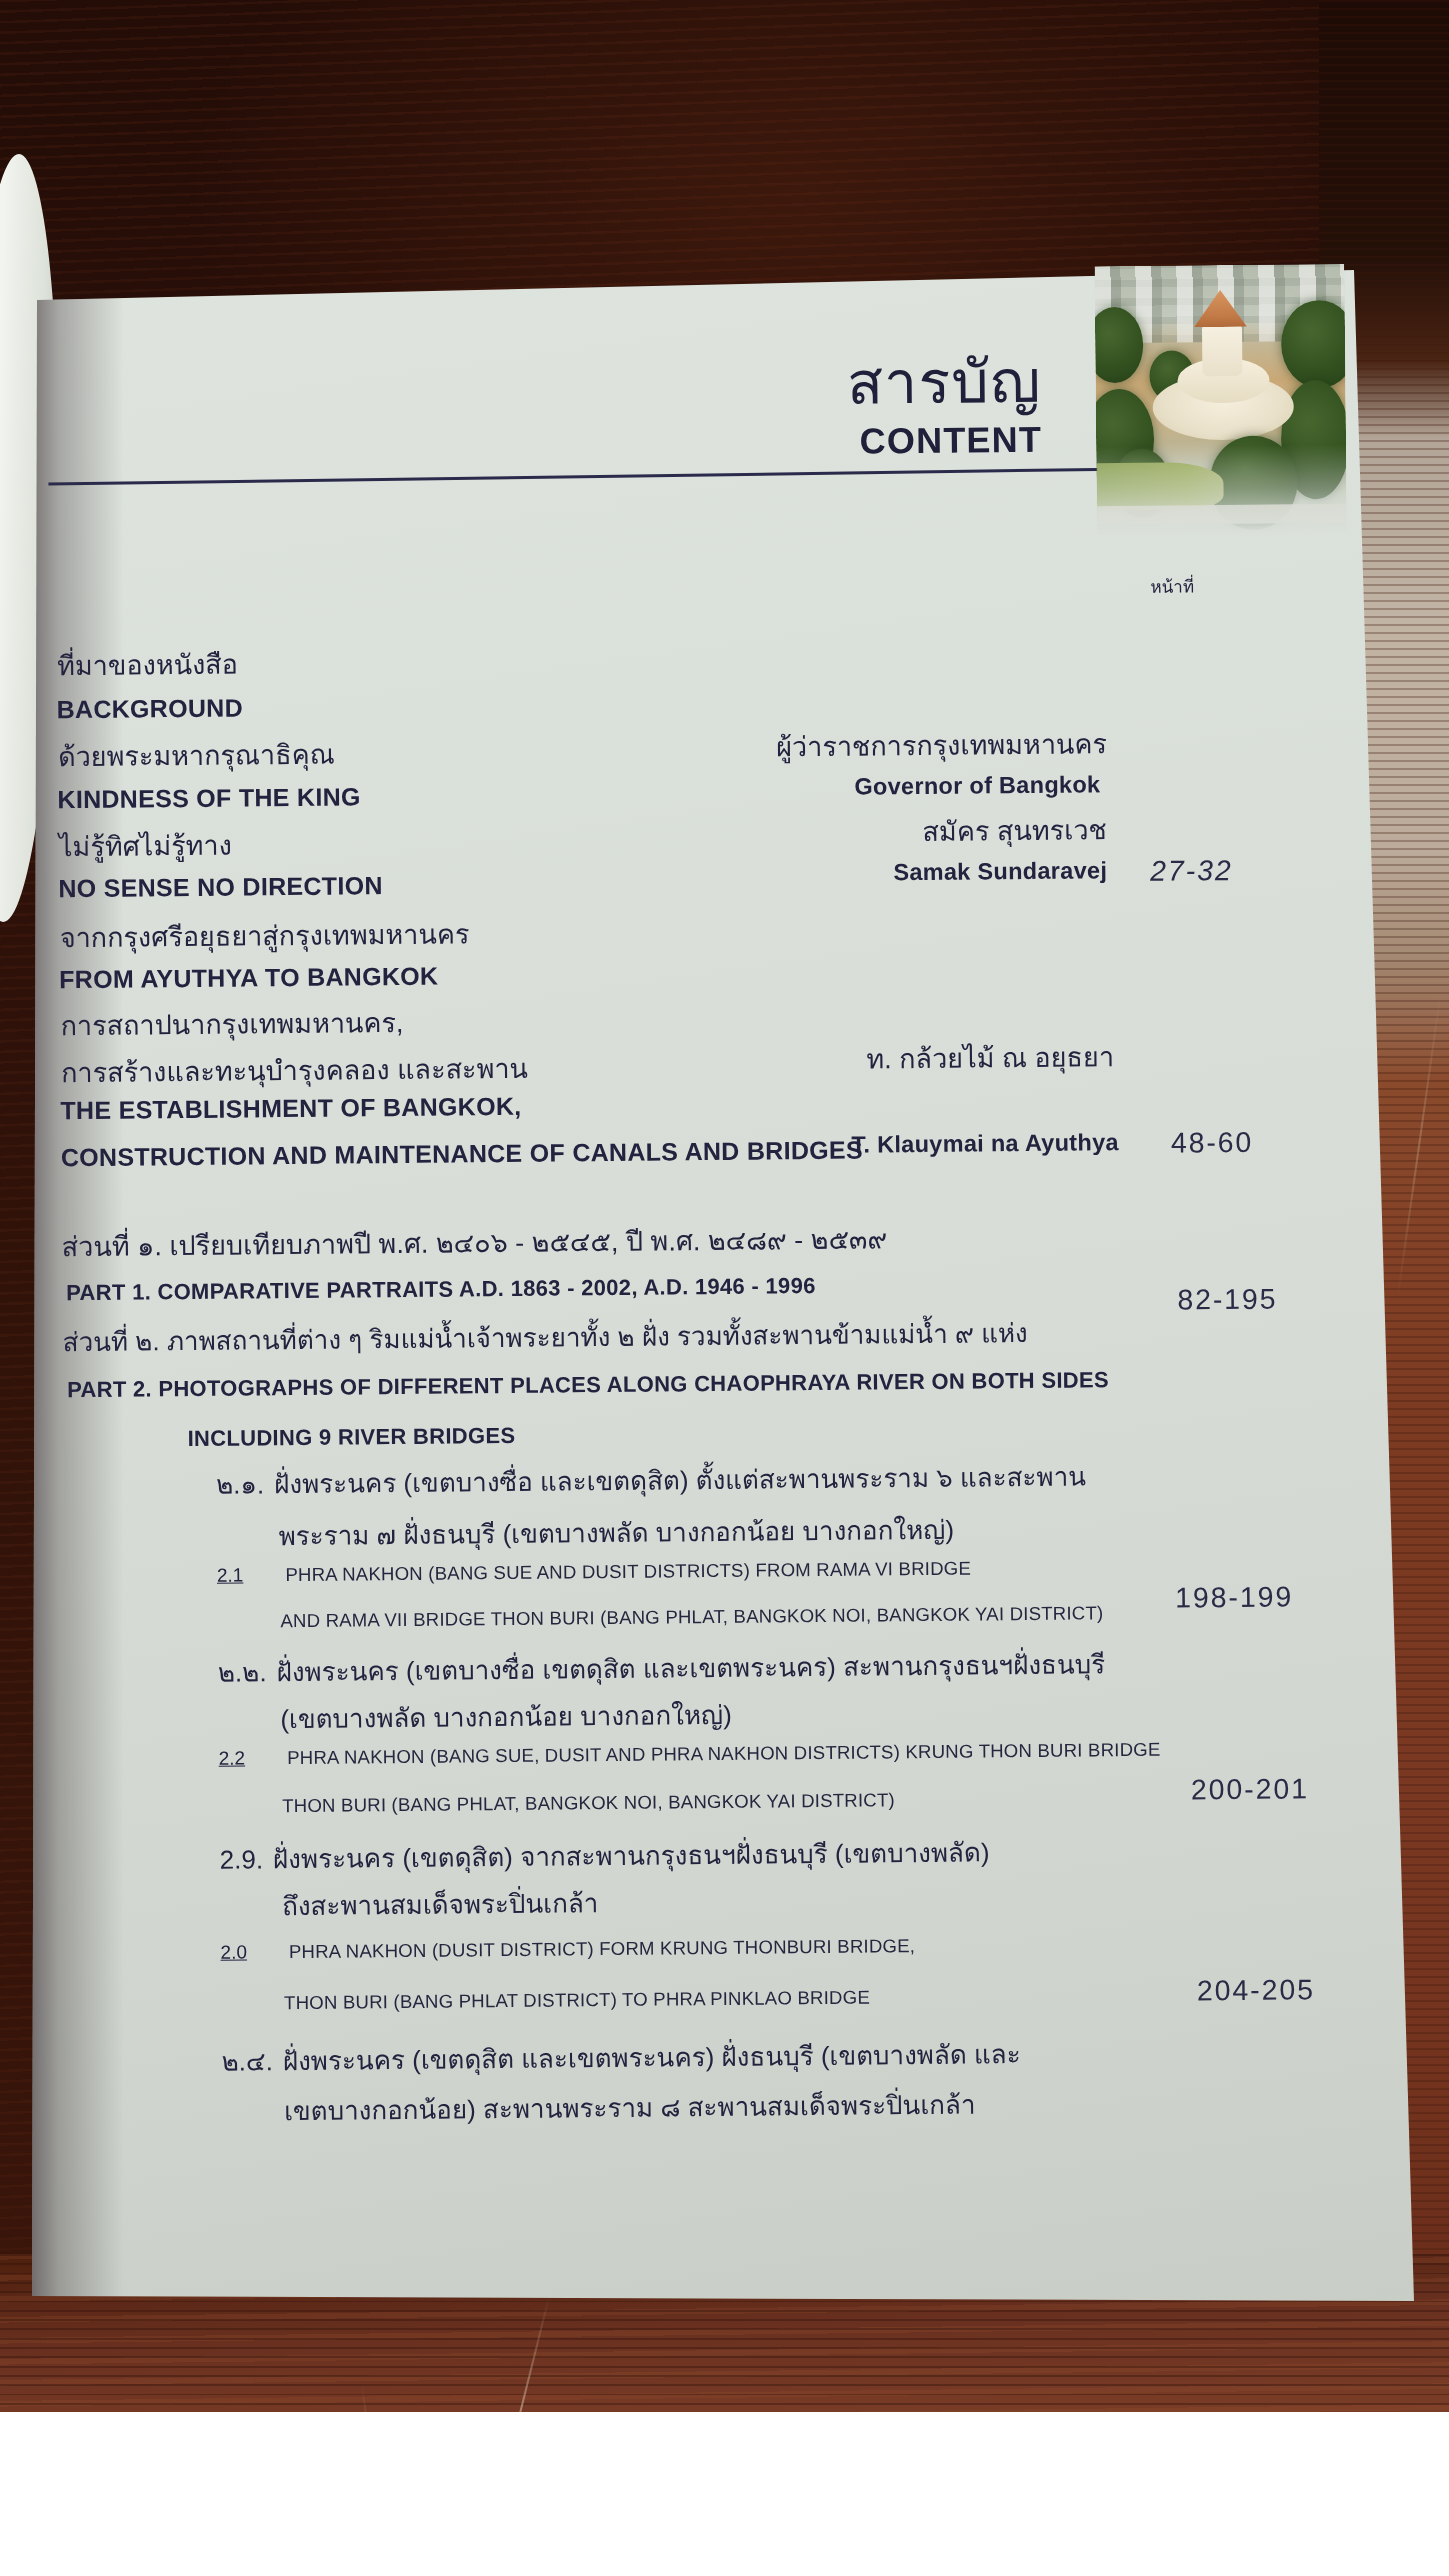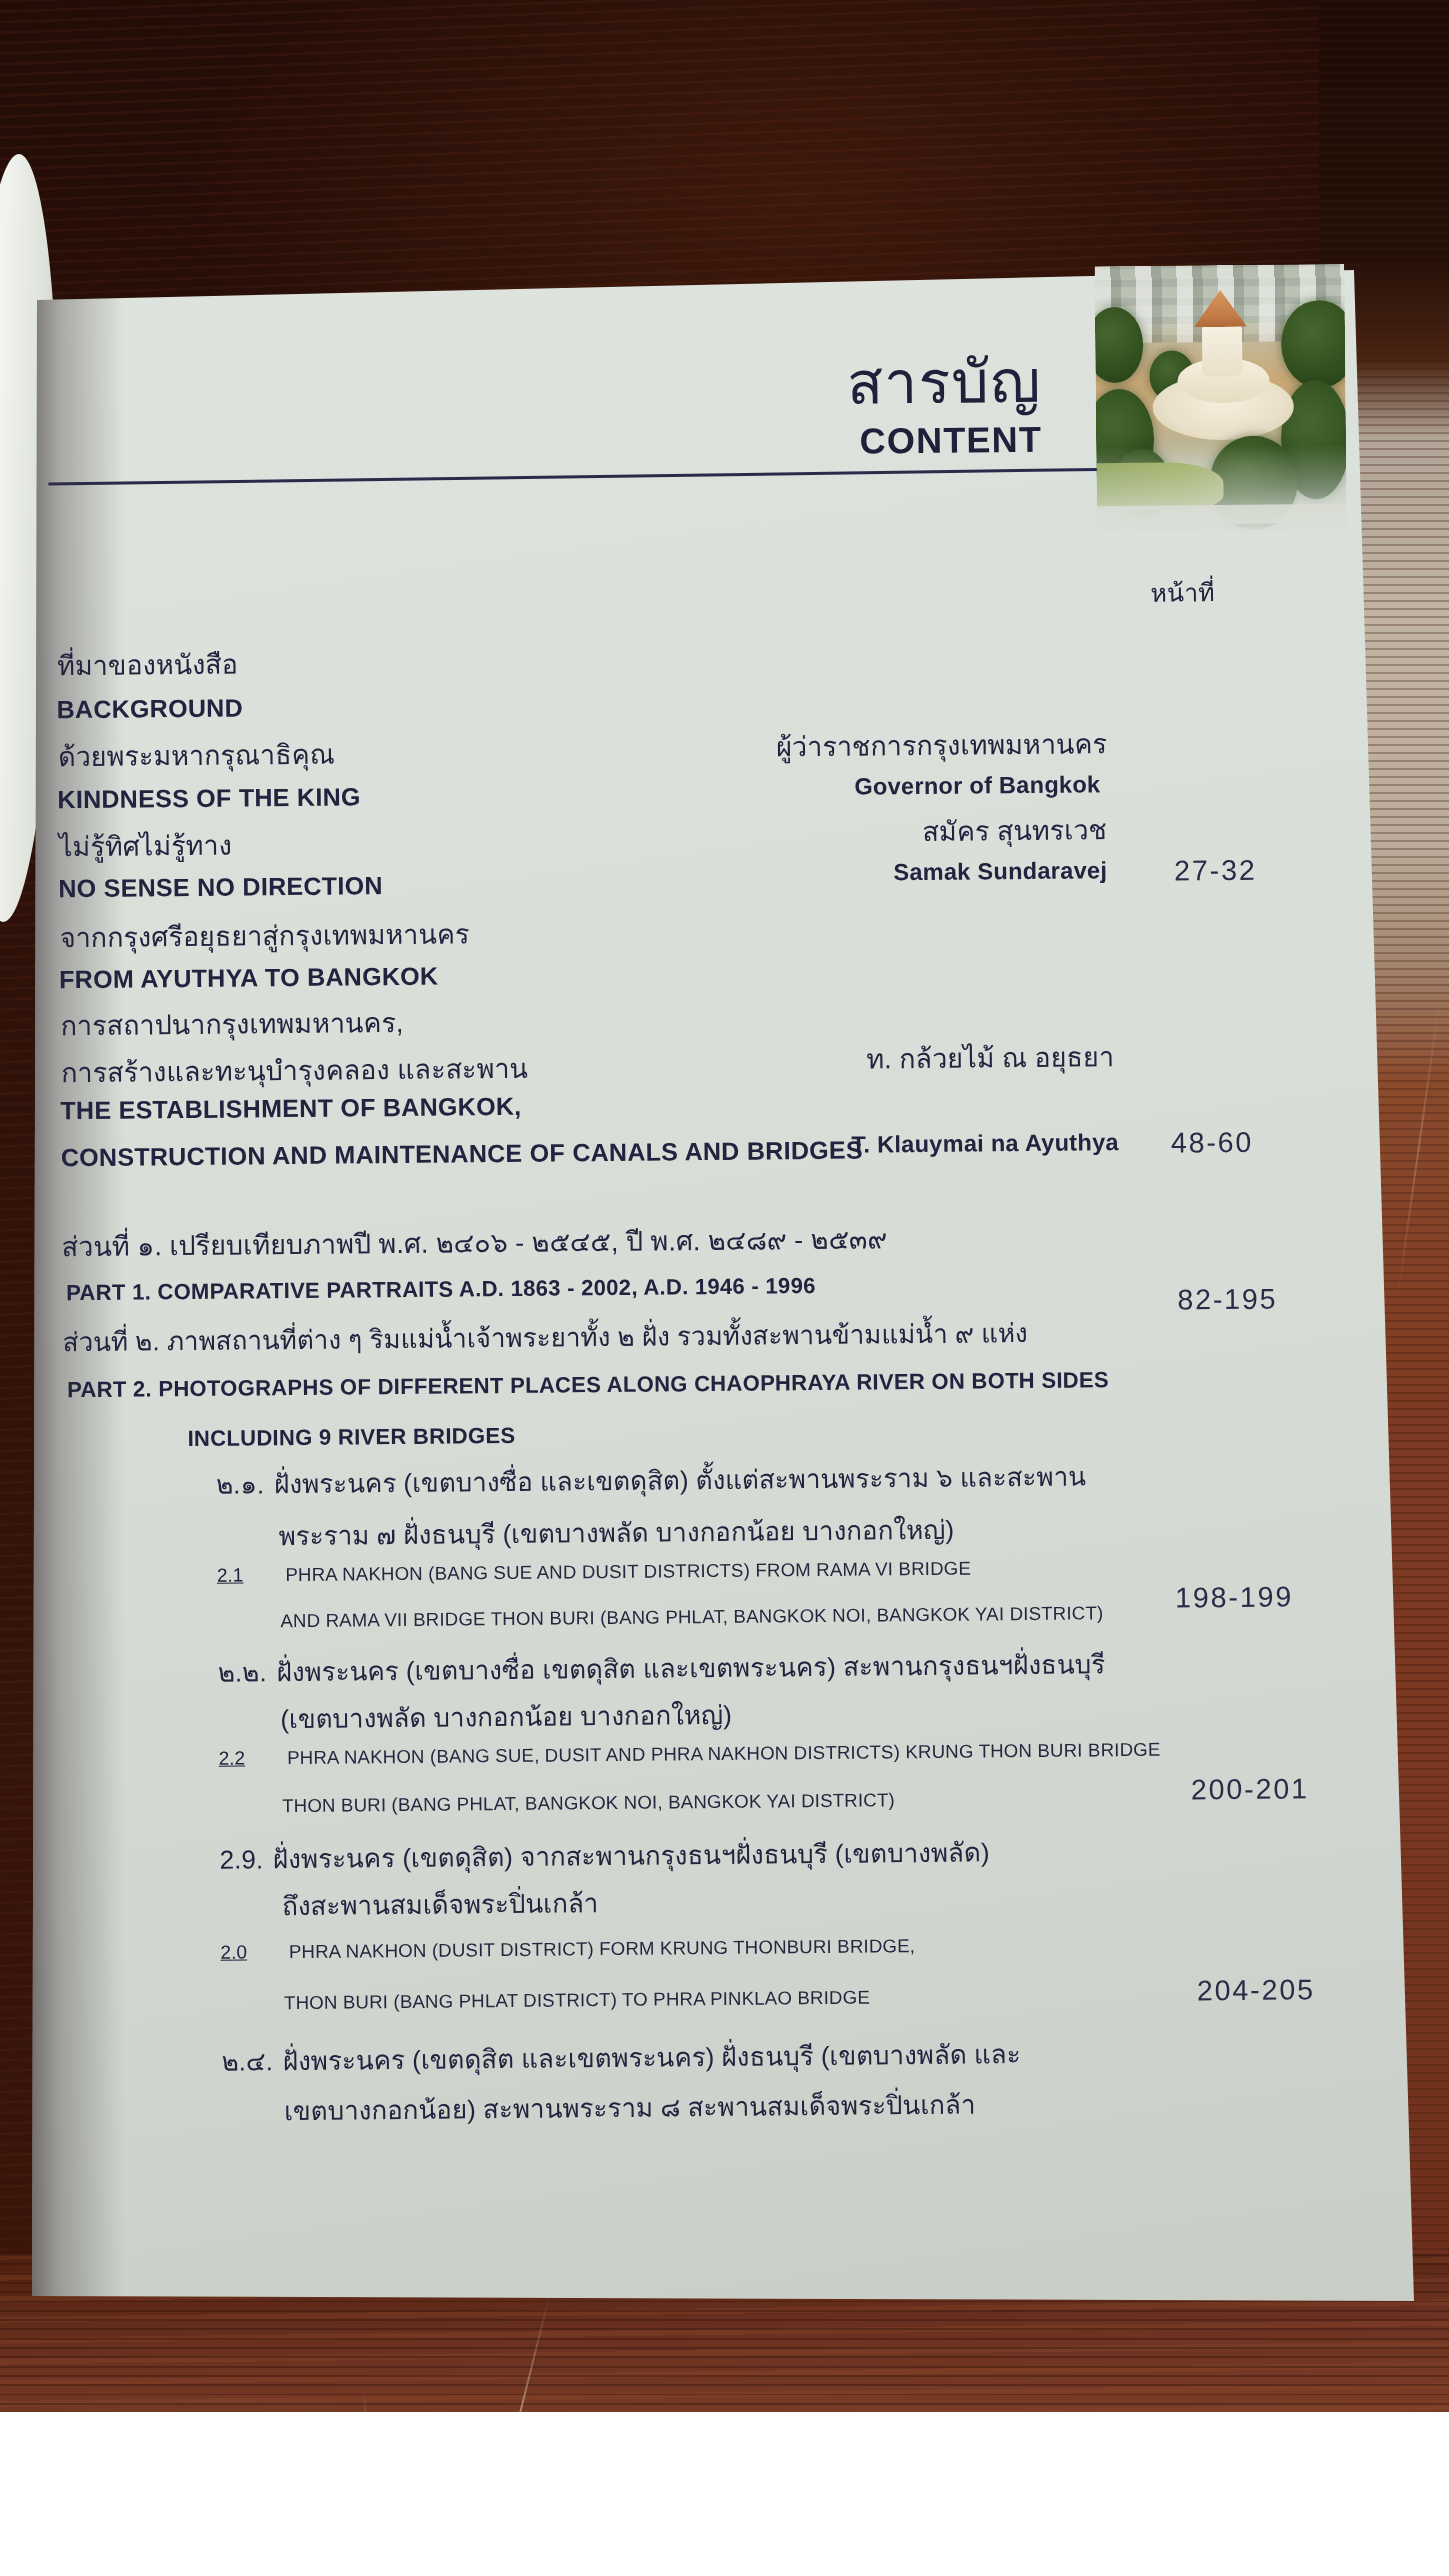--- a/index.html
+++ b/index.html
@@ -36,21 +36,21 @@
       linear-gradient(to bottom, rgba(35,25,60,.30) 0 2.5px, rgba(35,25,60,0) 5.6px),
       linear-gradient(to right, rgba(28,14,20,.52) 0 31px, rgba(28,14,20,.28) 59px, rgba(28,14,20,0) 124px),
       linear-gradient(to left, rgba(30,20,30,.18) 0 8.7px, rgba(30,20,30,0) 37px),
       linear-gradient(172deg,#e0e5df 0%,#dae0da 30%,#d7ddd6 55%,#d0d6cf 78%,#c6ccc4 100%);}
   
   .tilt{position:absolute;inset:0;z-index:4;transform:rotate(-0.55deg);transform-origin:712px 1269px;}
   .line{position:absolute;white-space:nowrap;color:#23233f;}
   .hdr-th{font-size:59px;letter-spacing:1.2px;color:#20203a;}
   .hdr-en{font-size:36px;font-weight:bold;letter-spacing:1.2px;color:#20203a;}
   .rule{position:absolute;left:56px;top:474px;width:1049px;height:3.1px;background:#2a2a4b;transform:rotate(-0.25deg);}
-  .pagecol{font-size:25px;}
+  .pagecol{font-size:17px;}
   .th{font-size:27px;}
   .th-sm{font-size:26px;}
   .en{font-size:25px;font-weight:bold;letter-spacing:0.3px;}
   .en-part{font-size:22px;font-weight:bold;letter-spacing:0.3px;}
   .sub-num{font-size:19px;margin-right:42px;color:#23233f;text-decoration:underline;}
   .sub-en{font-size:18.6px;letter-spacing:0.2px;color:#26263f;}
   .pg{font-size:28.5px;letter-spacing:1.9px;color:#2b2b47;}
   .num-th{margin-right:10px;}
   
   .photo{position:absolute;left:1104px;top:270px;width:250px;height:274px;overflow:hidden;
@@ -122,21 +122,21 @@
 
     <div class="line th" style="left:63px;top:729px;">ด้วยพระมหากรุณาธิคุณ</div>
     <div class="line th" style="right:337px;top:726px;">ผู้ว่าราชการกรุงเทพมหานคร</div>
     <div class="line en" style="left:62px;top:779px;">KINDNESS OF THE KING</div>
     <div class="line en" style="right:344px;top:775px;font-size:23.5px;">Governor of Bangkok</div>
 
     <div class="line th" style="left:63px;top:819px;">ไม่รู้ทิศไม่รู้ทาง</div>
     <div class="line th" style="right:338px;top:812px;">สมัคร สุนทรเวช</div>
     <div class="line en" style="left:62px;top:868px;">NO SENSE NO DIRECTION</div>
     <div class="line en" style="right:338px;top:861px;font-size:23.5px;">Samak Sundaravej</div>
-    <div class="line pg" style="left:1178px;top:859px;">27-32</div>
+    <div class="line pg" style="left:1154px;top:859px;font-style:italic;">27-32</div>
 
     <div class="line th" style="left:63px;top:910px;">จากกรุงศรีอยุธยาสู่กรุงเทพมหานคร</div>
     <div class="line en" style="left:62px;top:959px;">FROM AYUTHYA TO BANGKOK</div>
 
     <div class="line th" style="left:63px;top:998px;">การสถาปนากรุงเทพมหานคร,</div>
     <div class="line th" style="left:63px;top:1045px;">การสร้างและทะนุบำรุงคลอง และสะพาน</div>
     <div class="line th" style="right:333px;top:1039px;">ท. กล้วยไม้ ณ อยุธยา</div>
     <div class="line en" style="left:62px;top:1090px;">THE ESTABLISHMENT OF BANGKOK,</div>
     <div class="line en" style="left:62px;top:1137px;">CONSTRUCTION AND MAINTENANCE OF CANALS AND BRIDGES</div>
     <div class="line en" style="right:329px;top:1133px;font-size:23.5px;">T. Klauymai na Ayuthya</div>

